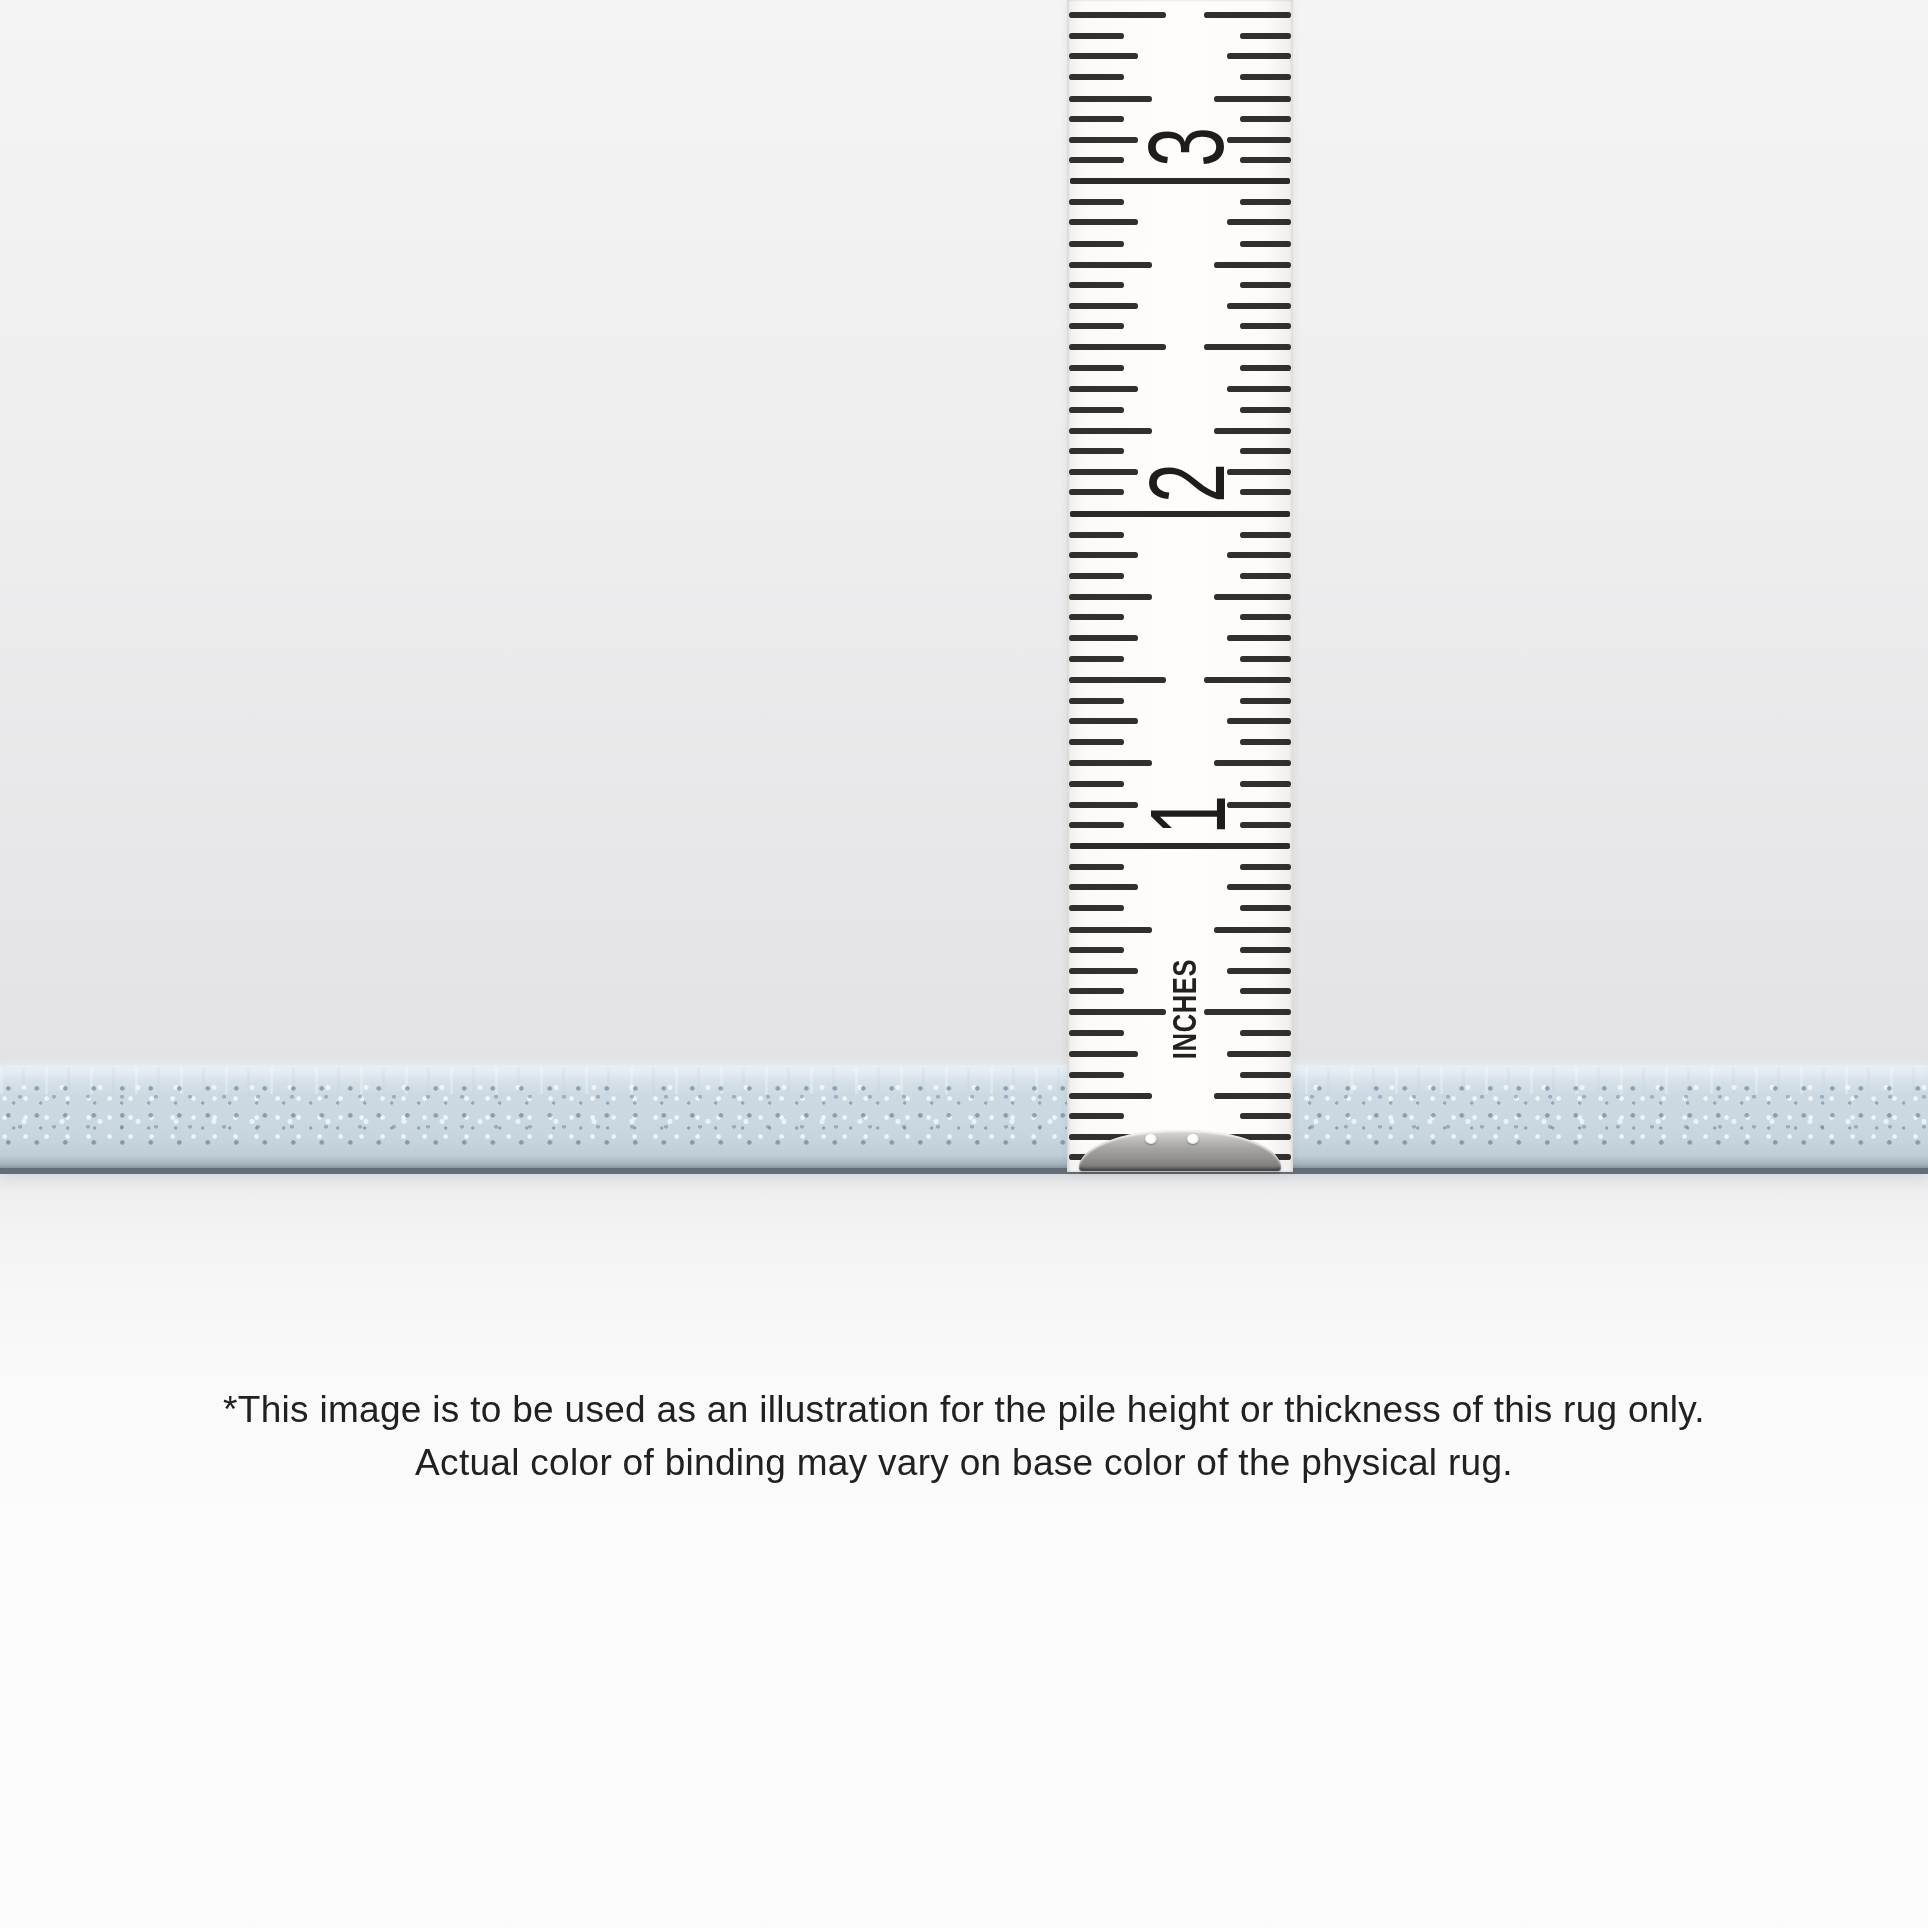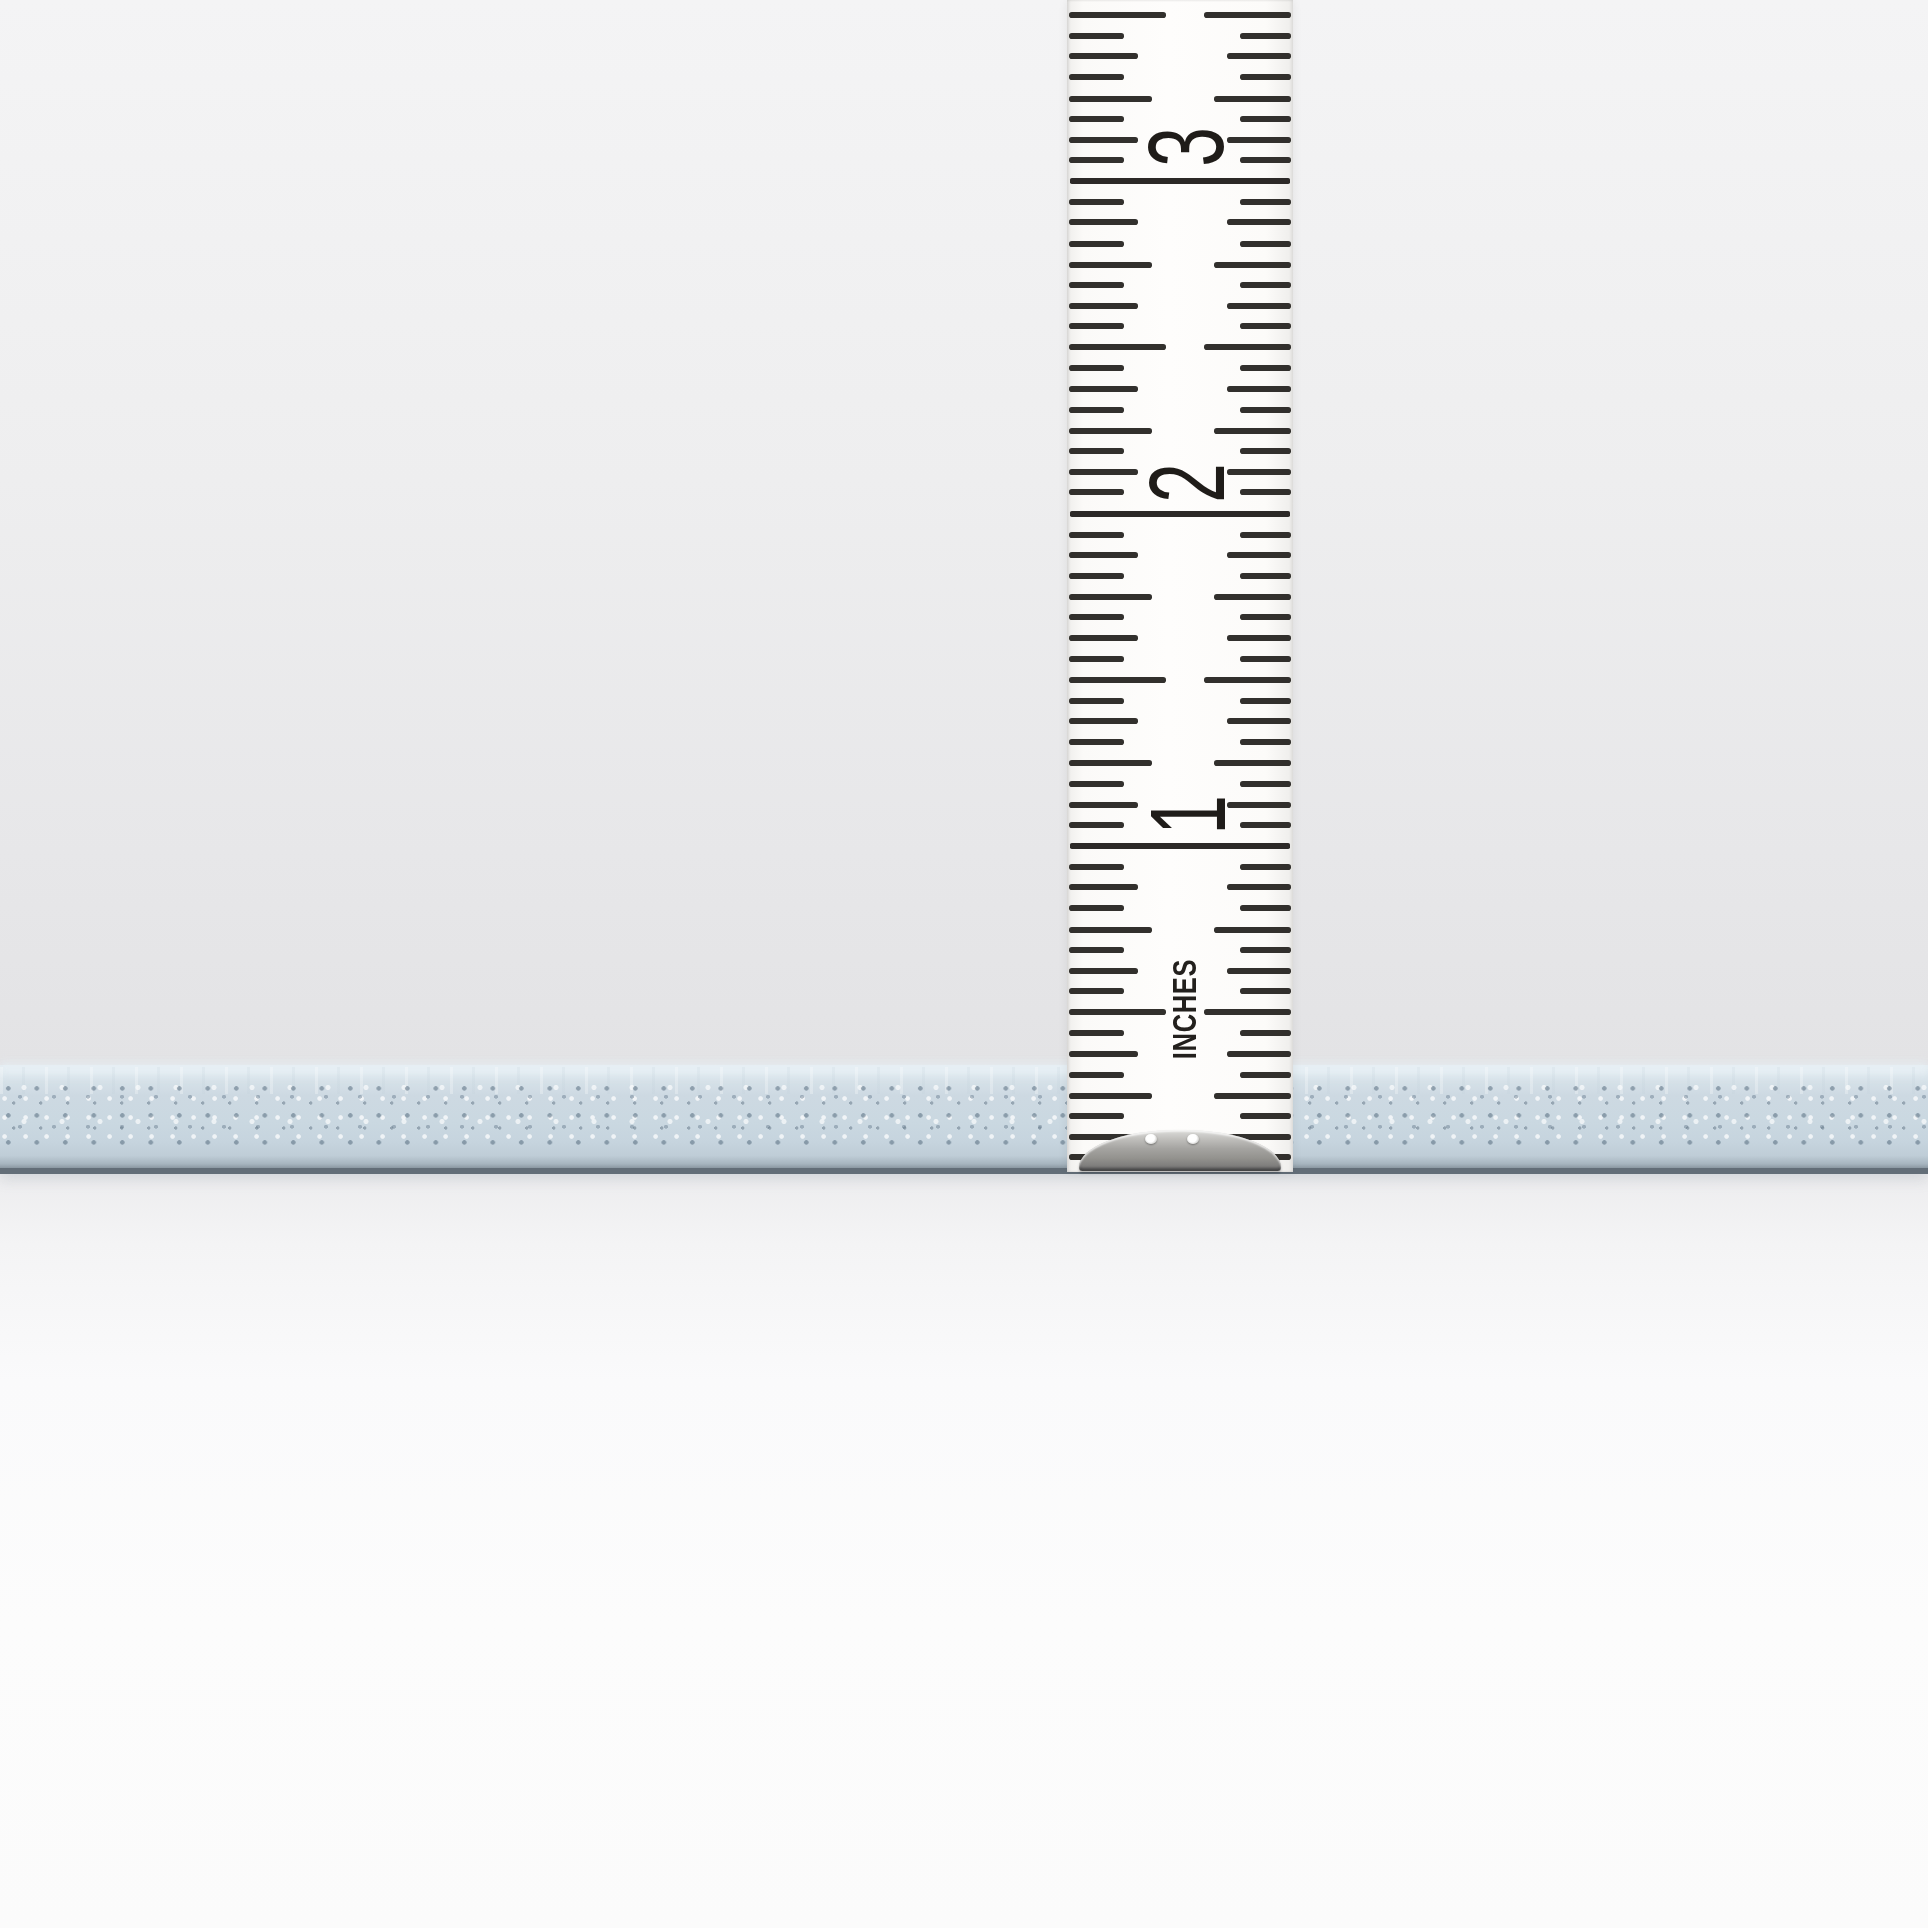--- a/index.html
+++ b/index.html
@@ -199,15 +199,19 @@
   <span class="inch-num num-2">2</span>
   <span class="inch-num num-1">1</span>
 
   <span class="unit-label">INCHES</span>
 
   <div class="clip">
     <span class="rivet r1"></span>
     <span class="rivet r2"></span>
   </div>
 
+  <div class="disclaimer">
+    <div>*This image is to be used as an illustration for the pile height or thickness of this rug only.</div>
+    <div>Actual color of binding may vary on base color of the physical rug.</div>
+  </div>
 
 </div>
 
 
 </body></html>

